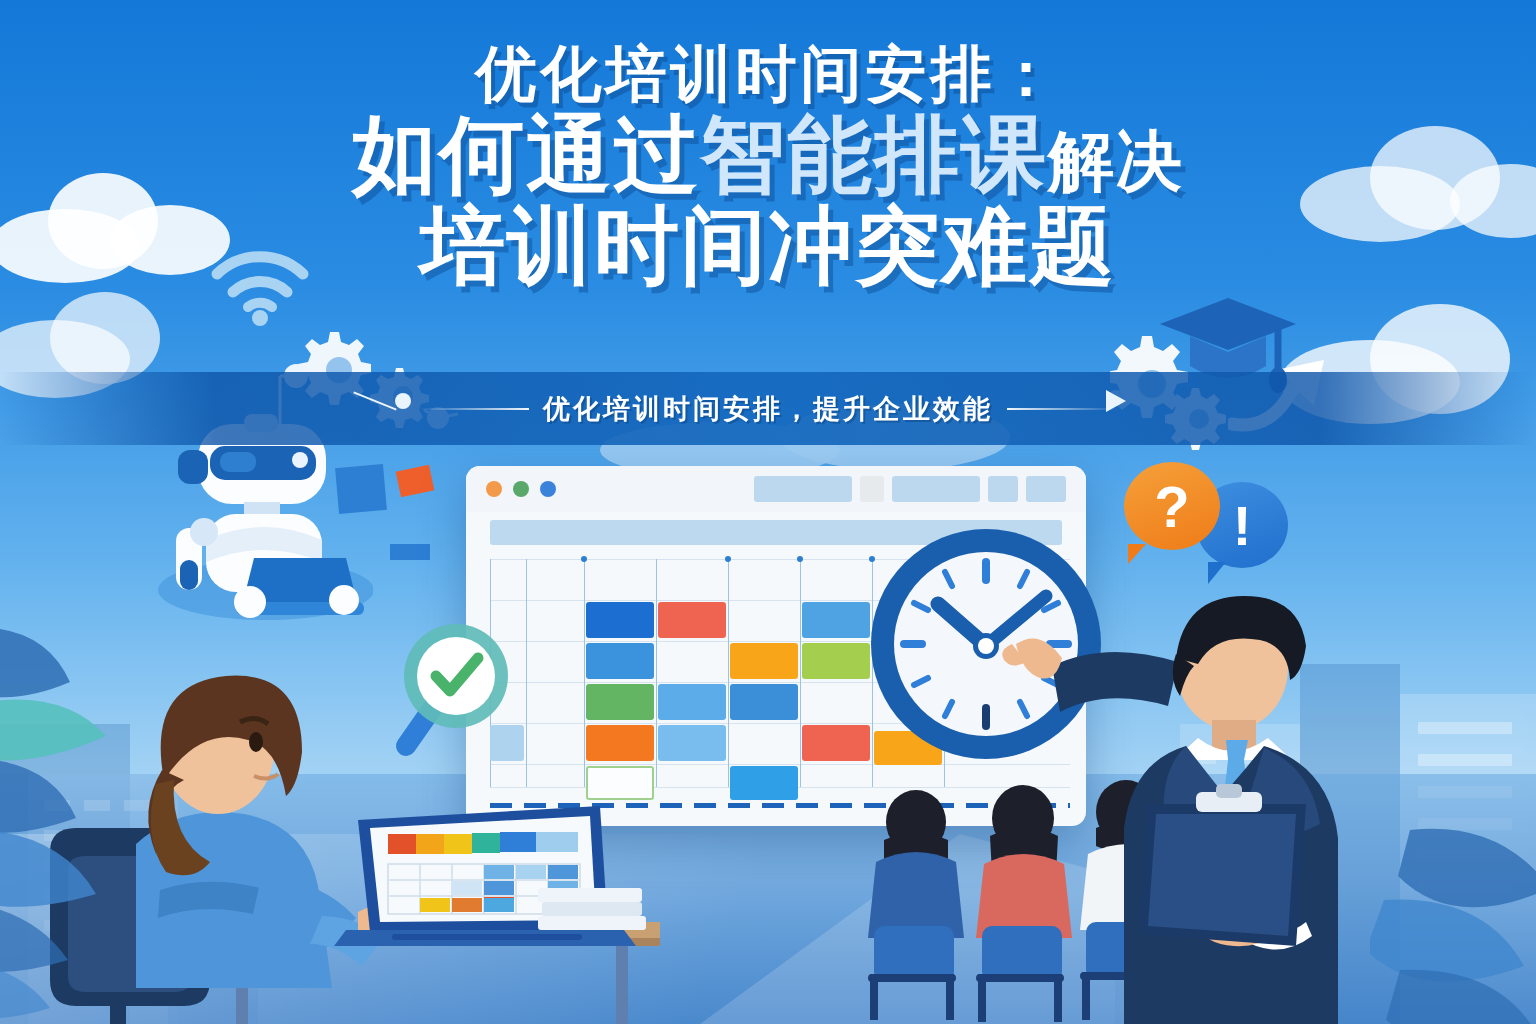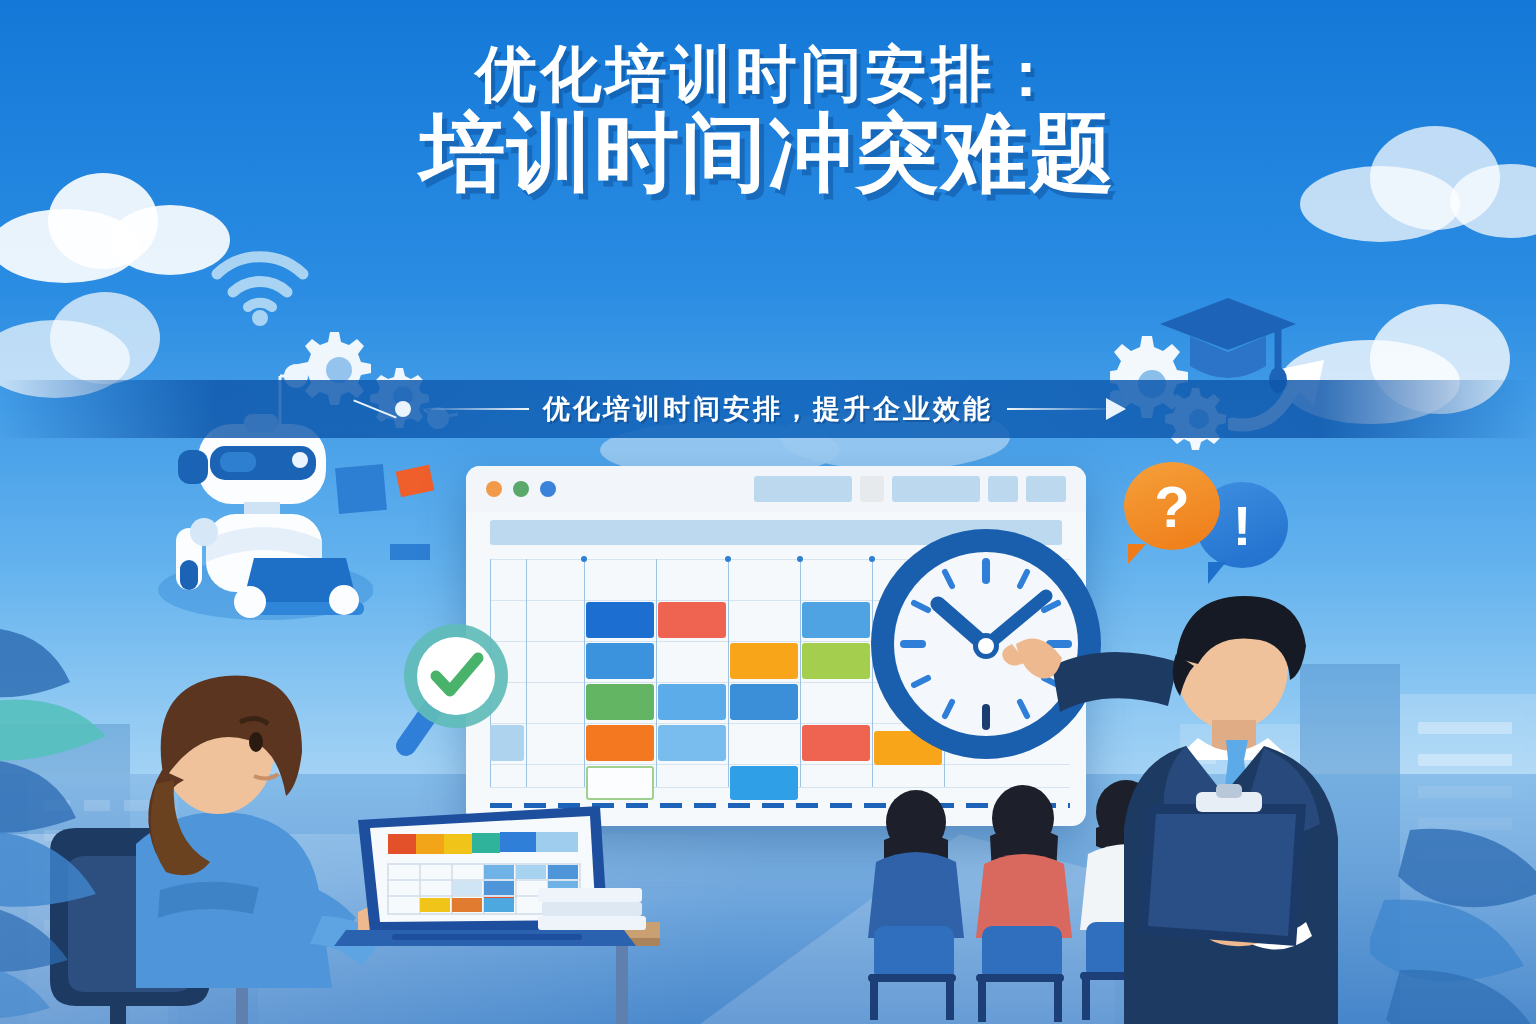--- a/index.html
+++ b/index.html
@@ -38,21 +38,21 @@
   }
   .line2 .w{color:#ffffff;}
   .line2 .hl{color:#cfe6fb;}
   .line2 .sm{font-size:66px;color:#ffffff;}
   .line3{
     margin-top:4px;font-size:85px;font-weight:bold;color:#ffffff;letter-spacing:2px;line-height:1.02;
     text-shadow:5px 6px 0 rgba(10,70,140,.42);white-space:nowrap;
   }
 
   
-  .ribbon{position:absolute;left:0;right:0;top:380px;height:58px;z-index:39;
+  .ribbon{position:absolute;left:0;right:0;top:372px;height:73px;z-index:39;
     background:linear-gradient(90deg,rgba(16,92,175,.0) 0%,rgba(13,84,168,.80) 14%,rgba(20,104,190,.92) 50%,rgba(13,84,168,.80) 86%,rgba(16,92,175,0) 100%);}
   .ribbon-inner{position:relative;width:100%;height:100%;display:flex;align-items:center;justify-content:center;gap:14px;}
   .rib-line{height:2px;width:110px;background:linear-gradient(90deg,rgba(255,255,255,0),rgba(255,255,255,.95));}
   .rib-line.r{background:linear-gradient(90deg,rgba(255,255,255,.95),rgba(255,255,255,0));}
   .subtitle{font-size:27px;font-weight:bold;color:#ffffff;letter-spacing:3px;white-space:nowrap;
     text-shadow:2px 2px 0 rgba(8,60,120,.4);}
   .rib-node{position:absolute;border-radius:50%;background:#eaf4fd;}
   .rib-arrow{position:absolute;width:0;height:0;border-top:11px solid transparent;border-bottom:11px solid transparent;border-left:20px solid #eaf4fd;}
 
   
@@ -180,20 +180,23 @@
     </div>
     <div class="bldg d" style="left:1115px;width:80px;height:210px;"></div>
   </div>
 
   <div class="floor"></div>
   <div class="floorsheen"></div>
   <div class="diag" style="left:700px;bottom:0;width:500px;height:190px;clip-path:polygon(0 100%,52% 0,100% 34%,100% 100%);"></div>
 
   <div class="headline">
     <div class="kicker">优化培训时间安排：</div>
+    <div class="line2">
+      <span class="w">如何通过</span><span class="hl">智能排课</span><span class="sm">解决</span>
+    </div>
     <div class="line3">培训时间冲突难题</div>
   </div>
 
   <div class="ribbon">
     <div class="ribbon-inner">
       <span class="rib-line"></span>
       <span class="subtitle">优化培训时间安排，提升企业效能</span>
       <span class="rib-line r"></span>
     </div>
     <div class="rib-node" style="left:395px;top:21px;width:16px;height:16px;"></div>

